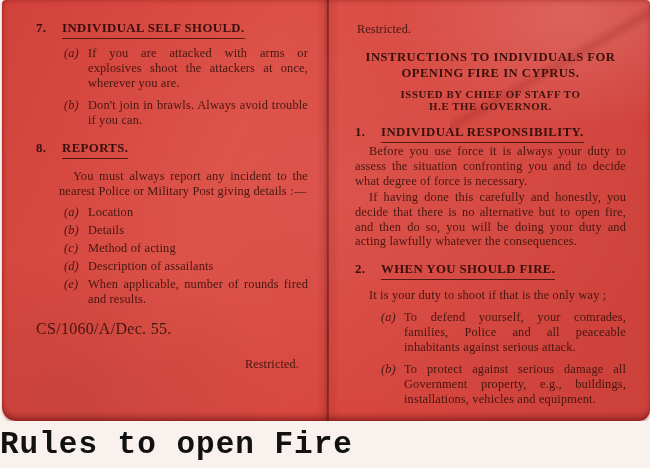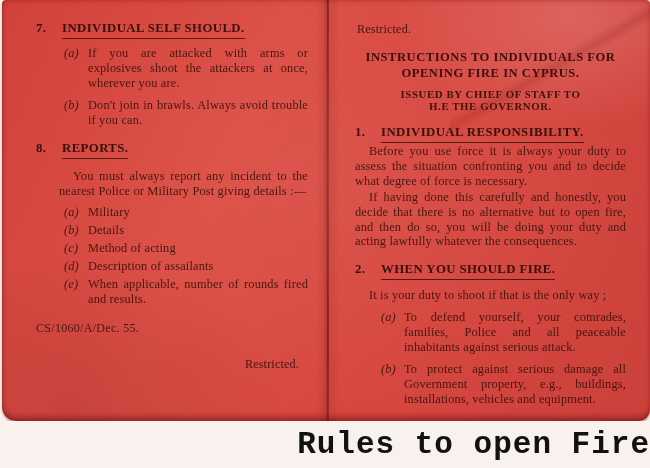--- a/index.html
+++ b/index.html
@@ -56,36 +56,36 @@
 
   .item{position:relative;padding-left:24px;text-align:justify;margin-top:7px;}
   .item .lbl{position:absolute;left:0;top:0;font-style:italic;}
   .page-left .item{margin-left:28px;}
   .page-right .item{margin-left:26px;padding-left:23px;}
 
   .plist{margin:6px 0 0 28px;}
   .plist .item{margin-left:0;margin-top:3px;text-align:left;}
 
   .m8{margin-top:13px;}
-  .ref{margin-top:14px;font-size:12px;letter-spacing:0.3px;}
+  .ref{margin-top:14px;font-size:16px;letter-spacing:0.3px;}
   .restricted-left{position:absolute;right:26px;top:357px;font-size:12.2px;}
   .restricted-right{font-size:12.2px;margin-left:2px;}
 
   .title-block{text-align:center;font-weight:bold;margin-top:13px;
                font-size:12.6px;line-height:15.5px;letter-spacing:0.5px;color:rgba(48,13,9,0.95);}
   .issued-block{text-align:center;font-weight:bold;margin-top:7px;
                 font-size:10.8px;line-height:12px;letter-spacing:0.6px;color:rgba(48,13,9,0.92);}
   .page-right .h-row{margin-top:13px;}
   .page-right .para{margin-top:1px;line-height:14.9px;}
   .way-line{margin:8px 0 0 2px;text-indent:12px;}
 
   
   .caption-bar{
     position:absolute;left:0;top:421px;width:650px;height:47px;
-    background:#f8f1ee;display:flex;align-items:center;justify-content:flex-end;
+    background:#f8f1ee;display:flex;align-items:center;justify-content:flex-start;
   }
   .caption{
     font-family:"Liberation Mono","DejaVu Sans Mono",monospace;
     font-weight:bold;font-size:31px;letter-spacing:1px;color:#111111;
     transform:scaleY(1.04);
   }
 </style>
 </head>
 <body>
 
@@ -111,21 +111,21 @@
       <div class="h-row m8">
         <span class="h-num">8.</span>
         <span class="h-title">REPORTS.</span>
       </div>
 
       <div class="para" style="margin-left:23px;margin-top:10px;">You must always report any incident to the nearest Police or Military Post giving details :—</div>
 
       <div class="plist">
         <div class="item">
           <span class="lbl">(a)</span>
-          <span>Military</span>
+          <span>Location</span>
         </div>
         <div class="item">
           <span class="lbl">(b)</span>
           <span>Details</span>
         </div>
         <div class="item">
           <span class="lbl">(c)</span>
           <span>Method of acting</span>
         </div>
         <div class="item">

